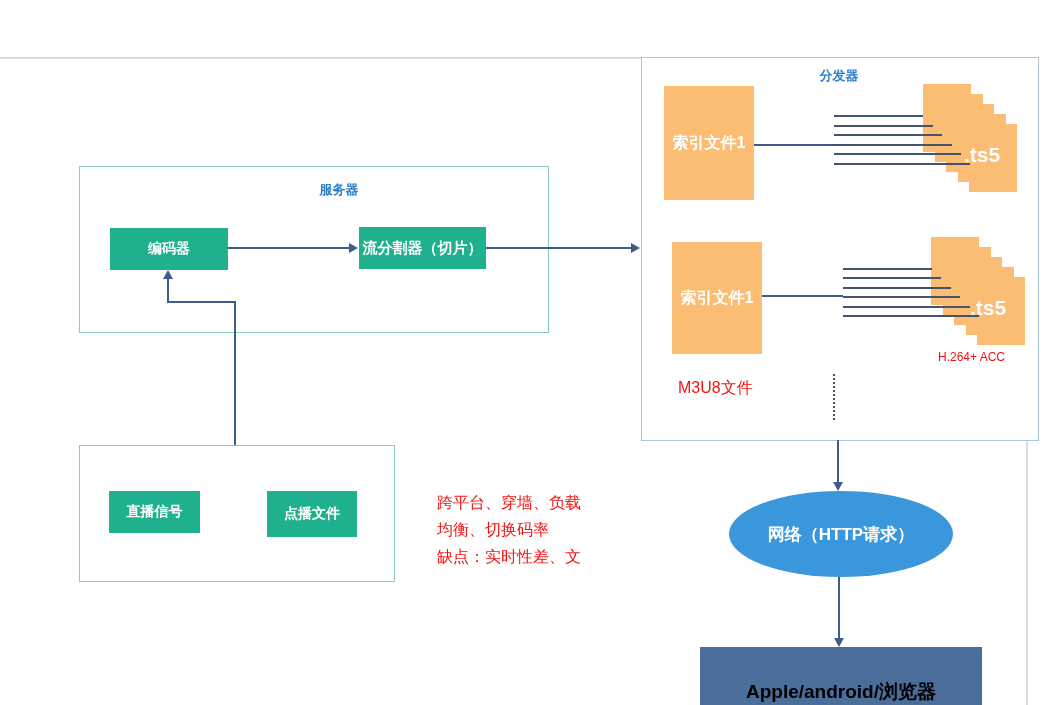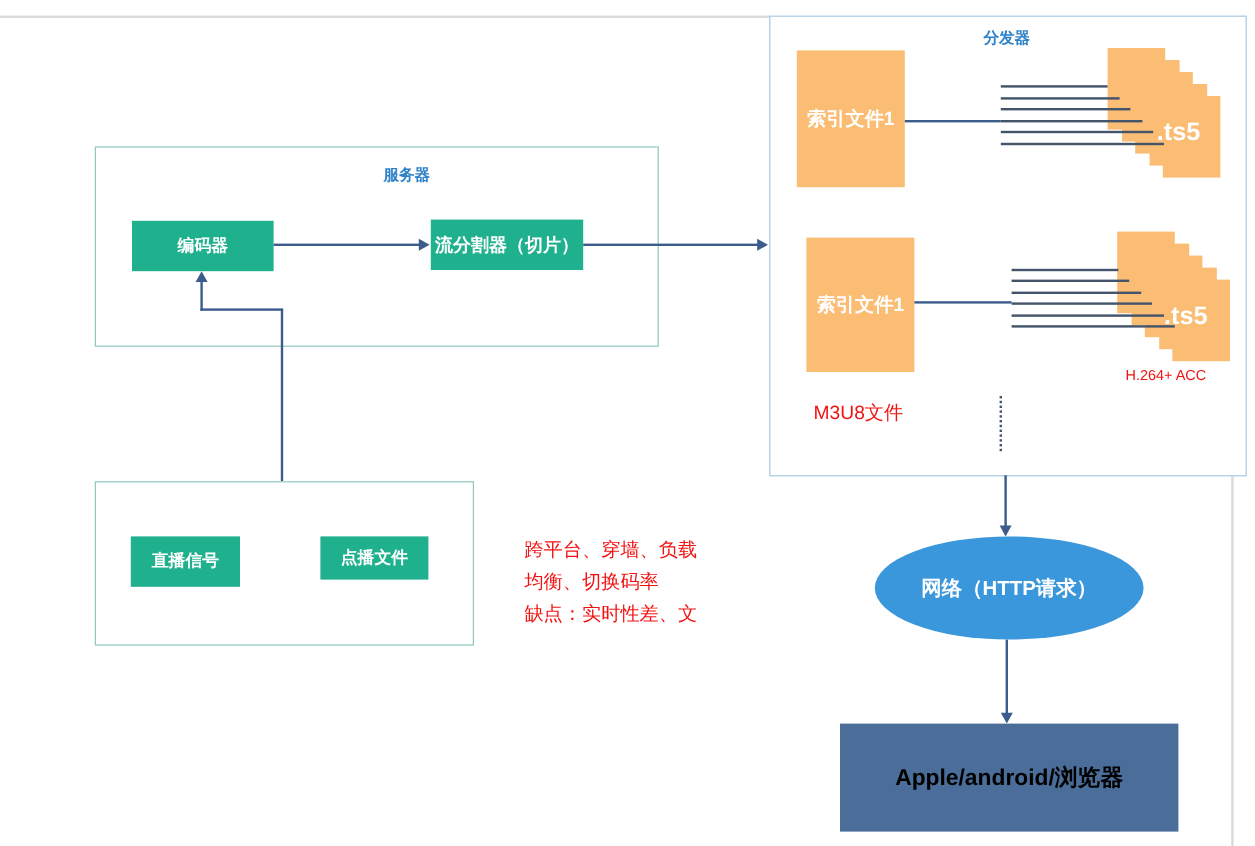--- a/index.html
+++ b/index.html
@@ -1,18 +1,18 @@
 <!DOCTYPE html>
 <html><head>
 <meta charset="utf-8">
 <style>
   html,body{margin:0;padding:0;background:#fff;}
   .canvas{position:relative;width:1046px;height:705px;background:#ffffff;
           font-family:"Liberation Sans",sans-serif;overflow:hidden;}
-  .abs{position:absolute;}
+  .abs{position:absolute;margin-top:44px;}
   
   .gframe{border:1.5px solid #8fc8be;background:transparent;}
   .bframe{border:1.5px solid #a9c8e0;background:transparent;}
   
   .gbox{background:#1fb08e;color:#ffffff;font-weight:700;
         display:flex;align-items:center;justify-content:center;}
   .obox{background:#fabd73;color:#ffffff;font-weight:700;
         display:flex;align-items:center;justify-content:center;}
   .label-blue{color:#2e80c8;font-weight:700;font-size:13px;text-align:center;}
   .red{color:#f31212;}
@@ -60,21 +60,21 @@
 
   <div class="abs cline" style="left:234px;top:258px;width:2px;height:143px;"></div>
   <div class="abs cline" style="left:167px;top:257px;width:69px;height:2px;"></div>
   <div class="abs cline" style="left:167px;top:233px;width:2px;height:26px;"></div>
   <div class="abs arr-up" style="left:163px;top:226px;"></div>
 
   <div class="abs gframe" style="left:79px;top:401px;width:314px;height:135px;"></div>
   <div class="abs gbox" style="left:109px;top:447px;width:91px;height:42px;font-size:14px;">
     <span>直播信号</span>
   </div>
-  <div class="abs gbox" style="left:267px;top:447px;width:90px;height:36px;font-size:14px;">
+  <div class="abs gbox" style="left:267px;top:447px;width:90px;height:46px;font-size:14px;">
     <span>点播文件</span>
   </div>
 
   <div class="abs red" style="left:437px;top:445px;width:175px;">
     <div class="ann-line">跨平台、穿墙、负载</div>
     <div class="ann-line">均衡、切换码率</div>
     <div class="ann-line">缺点：实时性差、文</div>
   </div>
 
   <div class="abs bframe" style="left:641px;top:13px;width:396px;height:382px;"></div>

